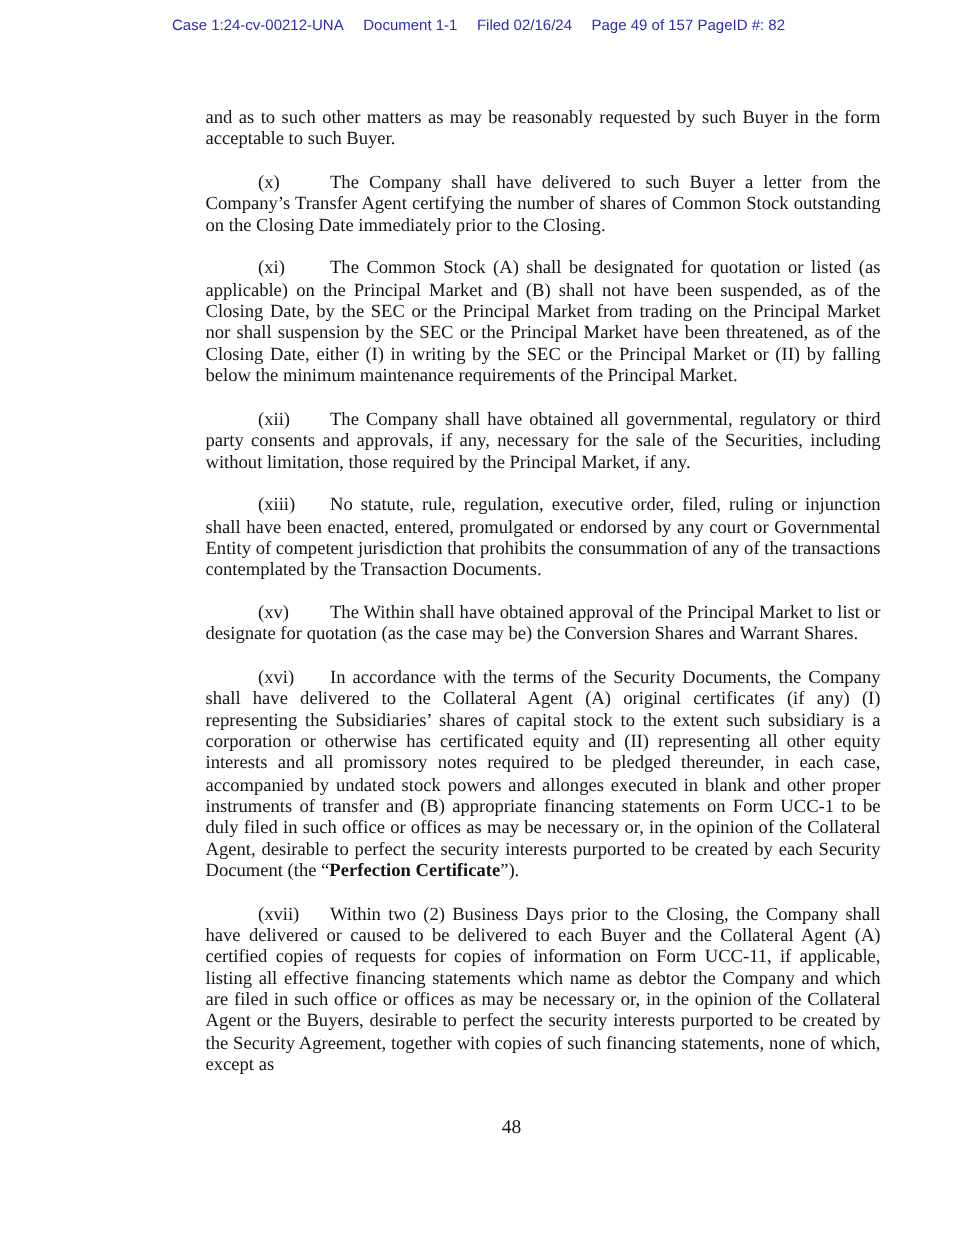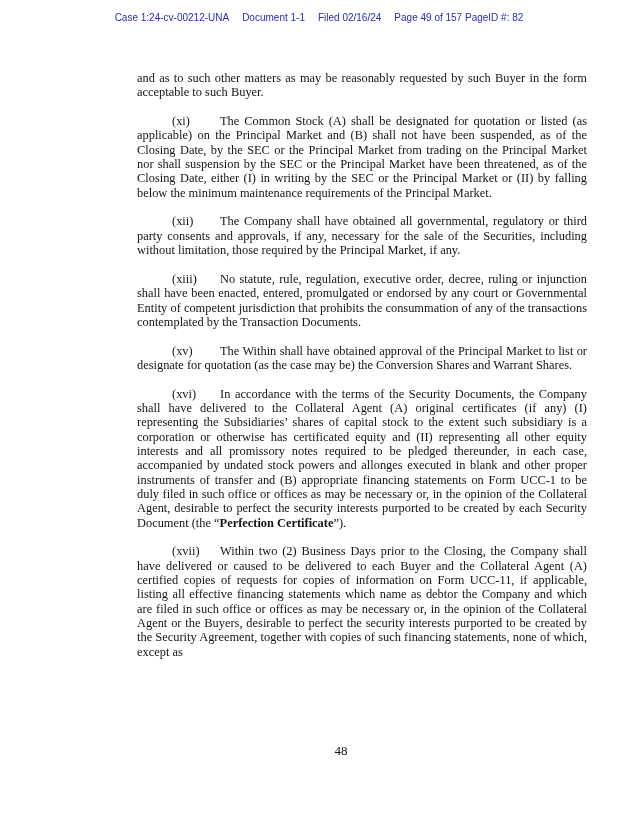--- a/index.html
+++ b/index.html
@@ -74,26 +74,27 @@
     <span>Case 1:24-cv-00212-UNA</span>
     <span>Document 1-1</span>
     <span>Filed 02/16/24</span>
     <span>Page 49 of 157 PageID #: 82</span>
   </div>
 
   <div class="content">
 
     <p><span>and as to such other matters as may be reasonably requested by such Buyer in the form acceptable to such Buyer.</span></p>
 
+    <p class="numbered"><span class="clause-label">(x)</span><span>The Company shall have delivered to such Buyer a letter from the Company’s Transfer Agent certifying the number of shares of Common Stock outstanding on the Closing Date immediately prior to the Closing.</span></p>
 
     <p class="numbered"><span class="clause-label">(xi)</span><span>The Common Stock (A) shall be designated for quotation or listed (as applicable) on the Principal Market and (B) shall not have been suspended, as of the Closing Date, by the SEC or the Principal Market from trading on the Principal Market nor shall suspension by the SEC or the Principal Market have been threatened, as of the Closing Date, either (I) in writing by the SEC or the Principal Market or (II) by falling below the minimum maintenance requirements of the Principal Market.</span></p>
 
     <p class="numbered"><span class="clause-label">(xii)</span><span>The Company shall have obtained all governmental, regulatory or third party consents and approvals, if any, necessary for the sale of the Securities, including without limitation, those required by the Principal Market, if any.</span></p>
 
-    <p class="numbered"><span class="clause-label">(xiii)</span><span>No statute, rule, regulation, executive order, decree, ruling or injunction shall have been enacted, entered, promulgated or endorsed by any court or Governmental Entity of competent jurisdiction that prohibits the consummation of any of the transactions contemplated by the Transaction Documents.</span></p>
+    <p class="numbered"><span class="clause-label">(xiii)</span><span>No statute, rule, regulation, executive order, filed, ruling or injunction shall have been enacted, entered, promulgated or endorsed by any court or Governmental Entity of competent jurisdiction that prohibits the consummation of any of the transactions contemplated by the Transaction Documents.</span></p>
 
 
     <p class="numbered"><span class="clause-label">(xv)</span><span>The Within shall have obtained approval of the Principal Market to list or designate for quotation (as the case may be) the Conversion Shares and Warrant Shares.</span></p>
 
     <p class="numbered"><span class="clause-label">(xvi)</span><span>In accordance with the terms of the Security Documents, the Company shall have delivered to the Collateral Agent (A) original certificates (if any) (I) representing the Subsidiaries’ shares of capital stock to the extent such subsidiary is a corporation or otherwise has certificated equity and (II) representing all other equity interests and all promissory notes required to be pledged thereunder, in each case, accompanied by undated stock powers and allonges executed in blank and other proper instruments of transfer and (B) appropriate financing statements on Form UCC-1 to be duly filed in such office or offices as may be necessary or, in the opinion of the Collateral Agent, desirable to perfect the security interests purported to be created by each Security Document (the “</span><span class="bold">Perfection Certificate</span><span>”).</span></p>
 
     <p class="numbered"><span class="clause-label">(xvii)</span><span>Within two (2) Business Days prior to the Closing, the Company shall have delivered or caused to be delivered to each Buyer and the Collateral Agent (A) certified copies of requests for copies of information on Form UCC-11, if applicable, listing all effective financing statements which name as debtor the Company and which are filed in such office or offices as may be necessary or, in the opinion of the Collateral Agent or the Buyers, desirable to perfect the security interests purported to be created by the Security Agreement, together with copies of such financing statements, none of which, except as</span></p>
 
   </div>
 

